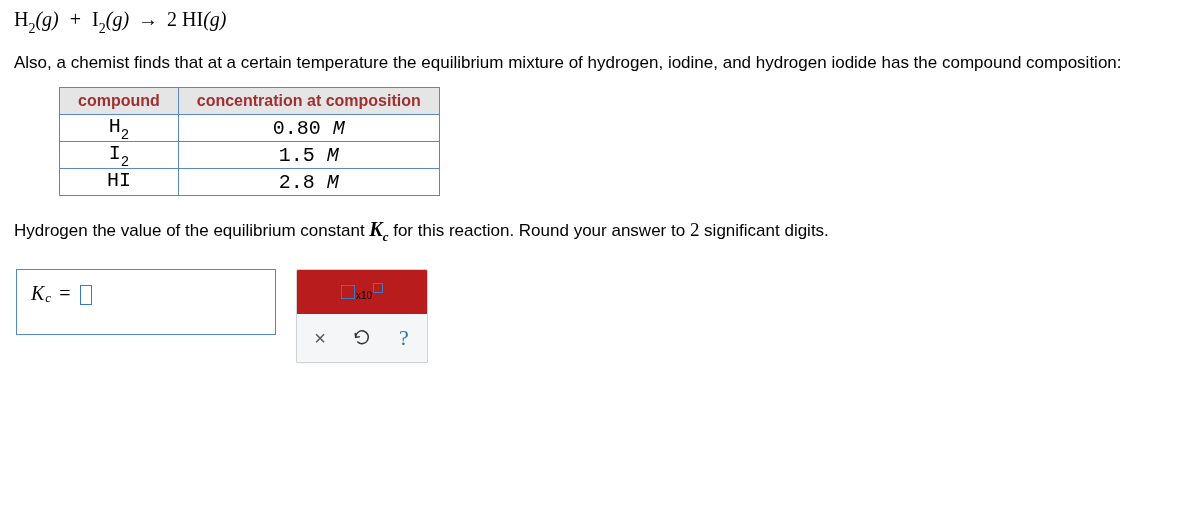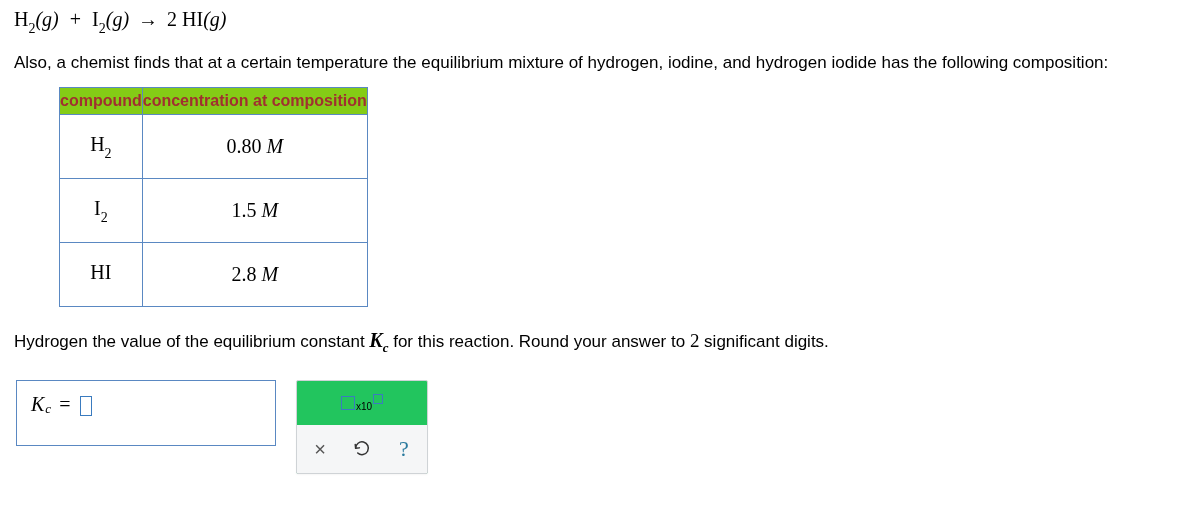--- a/index.html
+++ b/index.html
@@ -30,32 +30,32 @@
   .kc-span { font-family: "Times New Roman", Times, serif; font-style: italic; font-size: 20px; font-weight: bold; }
   .kc-span .sub { font-size: 13px; font-style: italic; vertical-align: sub; }
 
   table.comp {
     border-collapse: collapse;
     margin-left: 45px;
     margin-bottom: 22px;
   }
   table.comp th {
     border: 1px solid #5a88c2;
-    background: #84cc16;
+    background: #e5e5e5;
     color: #a03030;
     font-weight: bold;
-    padding: 4px 0;
+    padding: 4px 18px;
     text-align: center;
     font-size: 16px;
   }
   table.comp td {
     border: 1px solid #5a88c2;
-    padding: 18px 10px;
+    padding: 0 10px;
     text-align: center;
-    font-family: Liberation Serif, serif;
+    font-family: Liberation Mono, monospace;
     font-size: 20px;
   }
   table.comp td .sub { font-size: 14px; vertical-align: sub; position: relative; top:2px; }
   table.comp td .unit { font-style: italic; }
 
   .answer-row {
     display: flex;
     align-items: flex-start;
     margin-top: 24px;
     gap: 20px;
@@ -85,21 +85,21 @@
     border: 1px solid #3a7bbf;
     margin-left: 2px;
     position: relative; top: 1px;
   }
 
   .tool-panel {
     border: 1px solid #cfd3d6;
     border-radius: 2px;
     box-shadow: 0 1px 2px rgba(0,0,0,0.04);
     display: inline-block;
-    background: #22c55e;
+    background: #b91c1c;
     min-width: 130px;
   }
   .tool-row {
     display: flex;
     justify-content: center;
     align-items: center;
     height: 44px;
     gap: 4px;
   }
   .tool-row.second {
@@ -153,21 +153,21 @@
 
 
   <div class="equation">
     <span>H</span><span class="sub">2</span><span class="ital">(g)</span>
     <span class="plus">+</span>
     <span>I</span><span class="sub">2</span><span class="ital">(g)</span>
     <span class="arrow">→</span>
     <span>2</span>&nbsp;<span>HI</span><span class="ital">(g)</span>
   </div>
 
-  <div class="line">Also, a chemist finds that at a certain temperature the equilibrium mixture of hydrogen, iodine, and hydrogen iodide has the following composition:</div>
+  <div class="line">Also, a chemist finds that at a certain temperature the equilibrium mixture of hydrogen, iodine, and hydrogen iodide has the compound composition:</div>
 
   <table class="comp">
     <tbody>
         <tr>
       <th>compound</th>
       <th>concentration at composition</th>
     </tr>
     <tr>
       <td><span>H</span><span class="sub">2</span></td>
       <td><span>0.80</span>&nbsp;<span class="unit">M</span></td>

